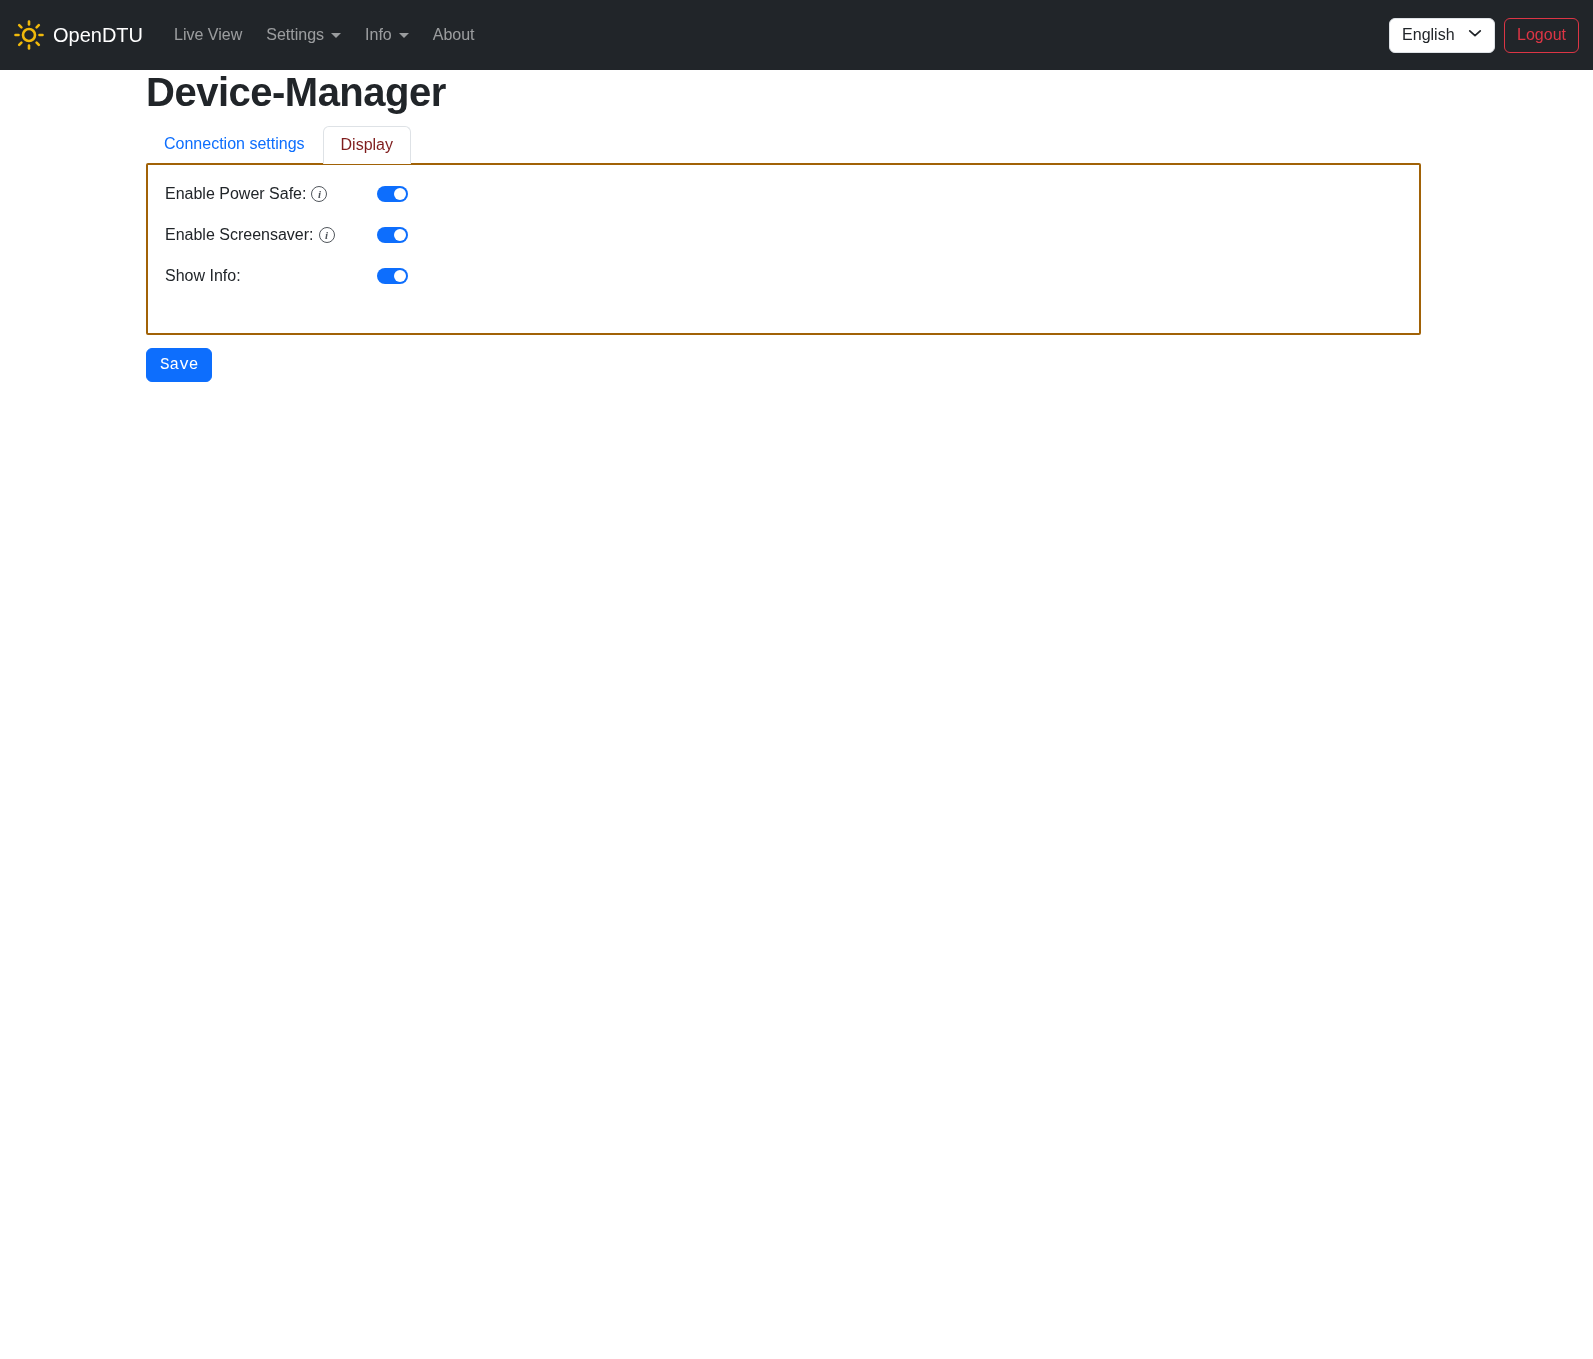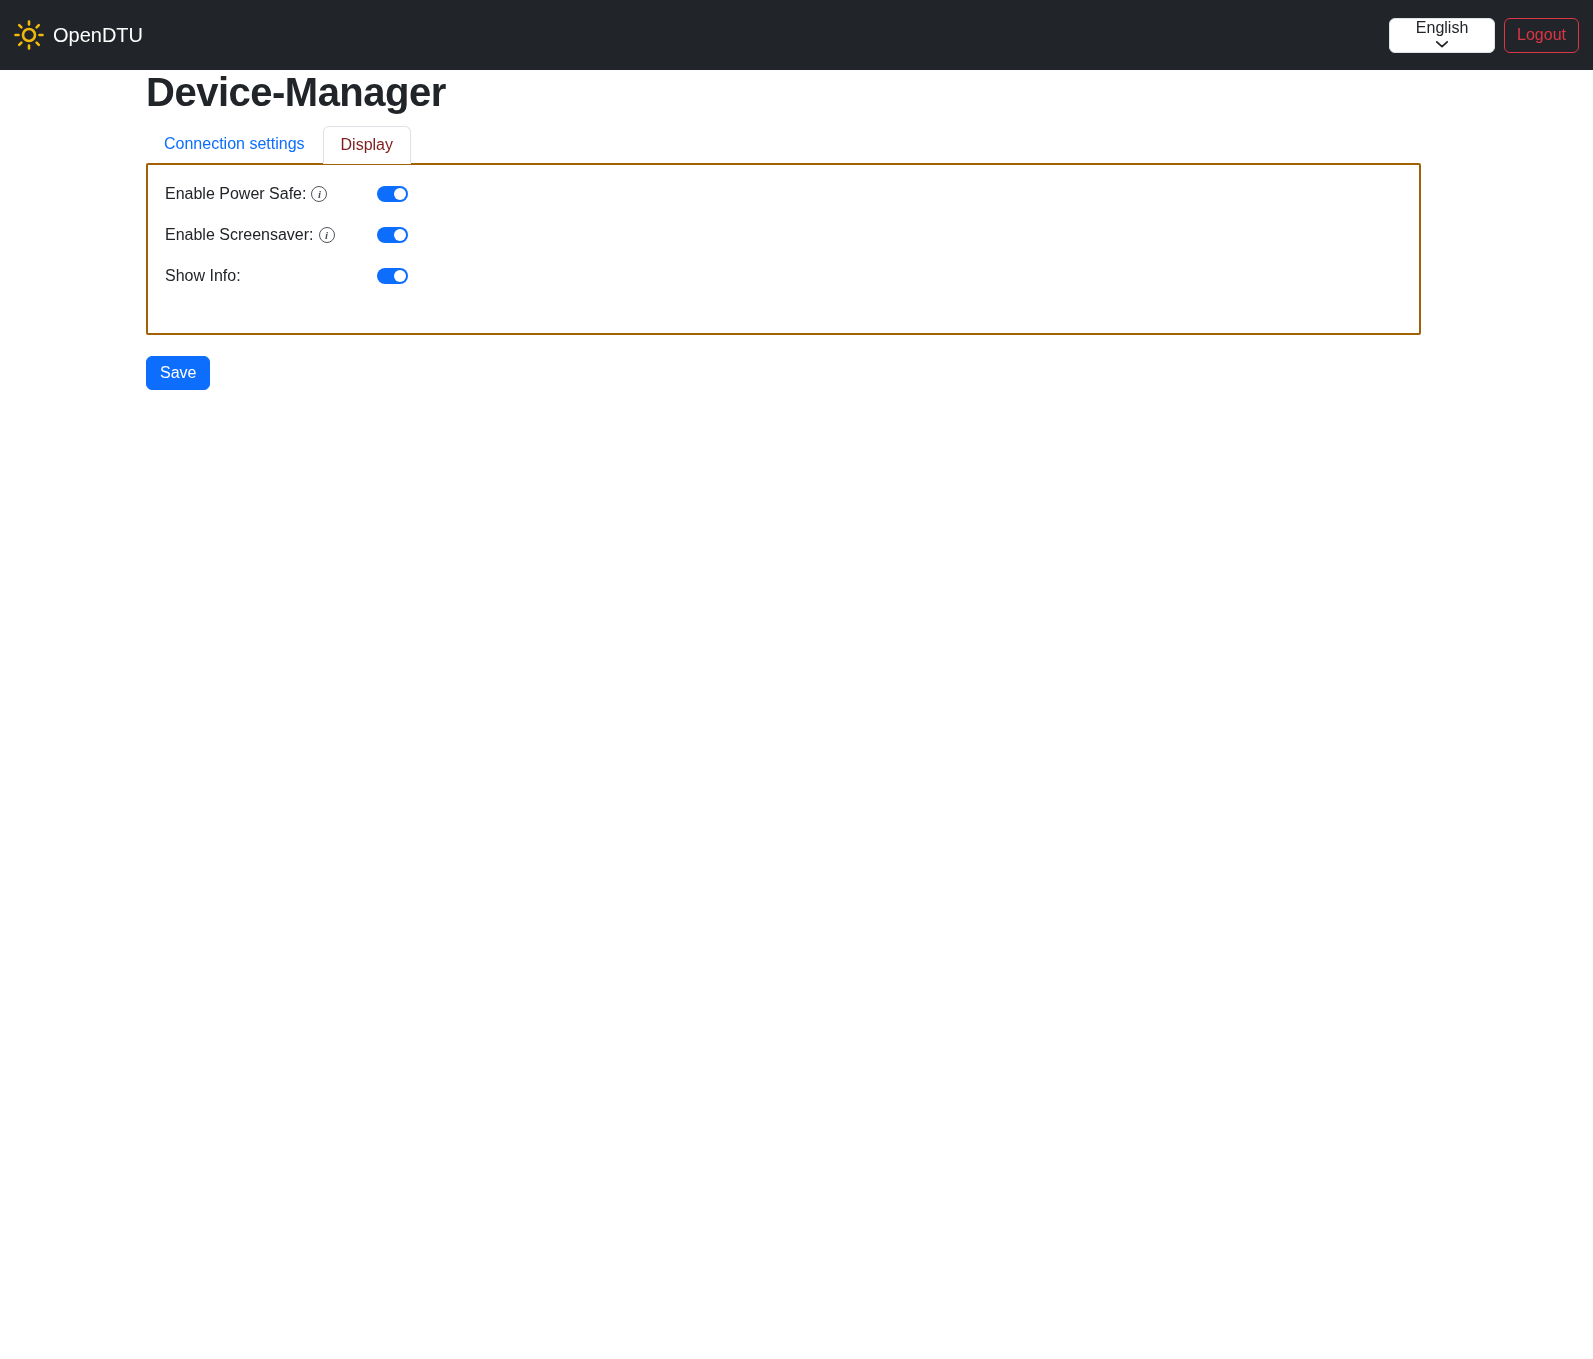--- a/index.html
+++ b/index.html
@@ -14,21 +14,21 @@
   .brand svg { display: block; }
   .nav-links { display: flex; align-items: center; margin-left: 22px; gap: 6px; }
   .nav-link { color: rgba(255,255,255,0.55); font-size: 16px; padding: 8px 9px;
     display: flex; align-items: center; gap: 7px; cursor: pointer; }
   .caret { width: 0; height: 0; border-left: 5px solid transparent;
     border-right: 5px solid transparent; border-top: 5px solid rgba(255,255,255,0.55); }
   .nav-right { margin-left: auto; display: flex; align-items: center; gap: 9px; }
   .lang-select { background: #ffffff; border: 1px solid #dee2e6; border-radius: 6px;
     height: 35px; width: 106px; display: flex; align-items: center;
     justify-content: space-between; padding: 0 12px; font-size: 16px; color: #212529;
-    cursor: pointer; flex-direction: column; }
+    cursor: pointer; }
   .logout-btn { background: transparent; border: 1px solid #dc3545; border-radius: 6px;
     height: 35px; padding: 0 12px; color: #dc3545; font-size: 16px;
     font-family: inherit; cursor: pointer; }
 
   
   .container { margin-left: 146px; width: 1275px; }
   .page-title { font-size: 40px; font-weight: 700; letter-spacing: -0.5px;
     margin-top: 0; margin-bottom: 10px; color: #212529; }
 
   .tabs { display: flex; align-items: flex-end; padding-left: 0; position: relative;
@@ -60,22 +60,22 @@
 
   .row-contrast { align-items: flex-start; }
   .row-contrast .form-label { padding-top: 8px; }
   .slider-wrap { flex: 1; padding-top: 5px; }
   .slider-track { position: relative; height: 16px; cursor: pointer; }
   .slider-track::before { content: ""; position: absolute; left: 0; right: 0; top: 4px;
     height: 8px; border-radius: 4px; background: #dee2e6; }
   .slider-thumb { position: absolute; top: 0; width: 16px; height: 16px;
     border-radius: 50%; background: #0d6efd; transform: translateX(-50%); cursor: pointer; }
 
-  .save-btn { margin-top: 21px; background: #0d6efd; border: 1px solid #0d6efd;
-    border-radius: 6px; color: #ffffff; font-size: 16px; font-family: Liberation Sans, sans-serif;
+  .save-btn { margin-top: 13px; background: #0d6efd; border: 1px solid #0d6efd;
+    border-radius: 6px; color: #ffffff; font-size: 16px; font-family: Liberation Mono, monospace;
     padding: 7px 13px; cursor: pointer; }
 </style>
 </head>
 <body>
 
 <div class="navbar">
   <div class="brand">
     <span>
       <svg width="30" height="30" viewBox="0 0 30 30" fill="none">
         <circle cx="15" cy="15" r="6" stroke="#f0b90b" stroke-width="2.6"></circle>
@@ -85,20 +85,36 @@
           <line x1="1.5" y1="15" x2="4.5" y2="15"></line>
           <line x1="25.5" y1="15" x2="28.5" y2="15"></line>
           <line x1="5.2" y1="5.2" x2="7.4" y2="7.4"></line>
           <line x1="22.6" y1="22.6" x2="24.8" y2="24.8"></line>
           <line x1="5.2" y1="24.8" x2="7.4" y2="22.6"></line>
           <line x1="22.6" y1="7.4" x2="24.8" y2="5.2"></line>
         </g>
       </svg>
     </span>
     <span>OpenDTU</span>
+  </div>
+  <div class="nav-links">
+    <div class="nav-link">
+      <span>Live View</span>
+    </div>
+    <div class="nav-link">
+      <span>Settings</span>
+      <span class="caret"></span>
+    </div>
+    <div class="nav-link">
+      <span>Info</span>
+      <span class="caret"></span>
+    </div>
+    <div class="nav-link">
+      <span>About</span>
+    </div>
   </div>
   <div class="nav-right">
     <div class="lang-select">
       <span>English</span>
       <span>
         <svg width="14" height="14" viewBox="0 0 16 16" fill="none">
           <path d="M2 5.5 L8 11 L14 5.5" stroke="#212529" stroke-width="2" stroke-linecap="round" stroke-linejoin="round"></path>
         </svg>
       </span>
     </div>

